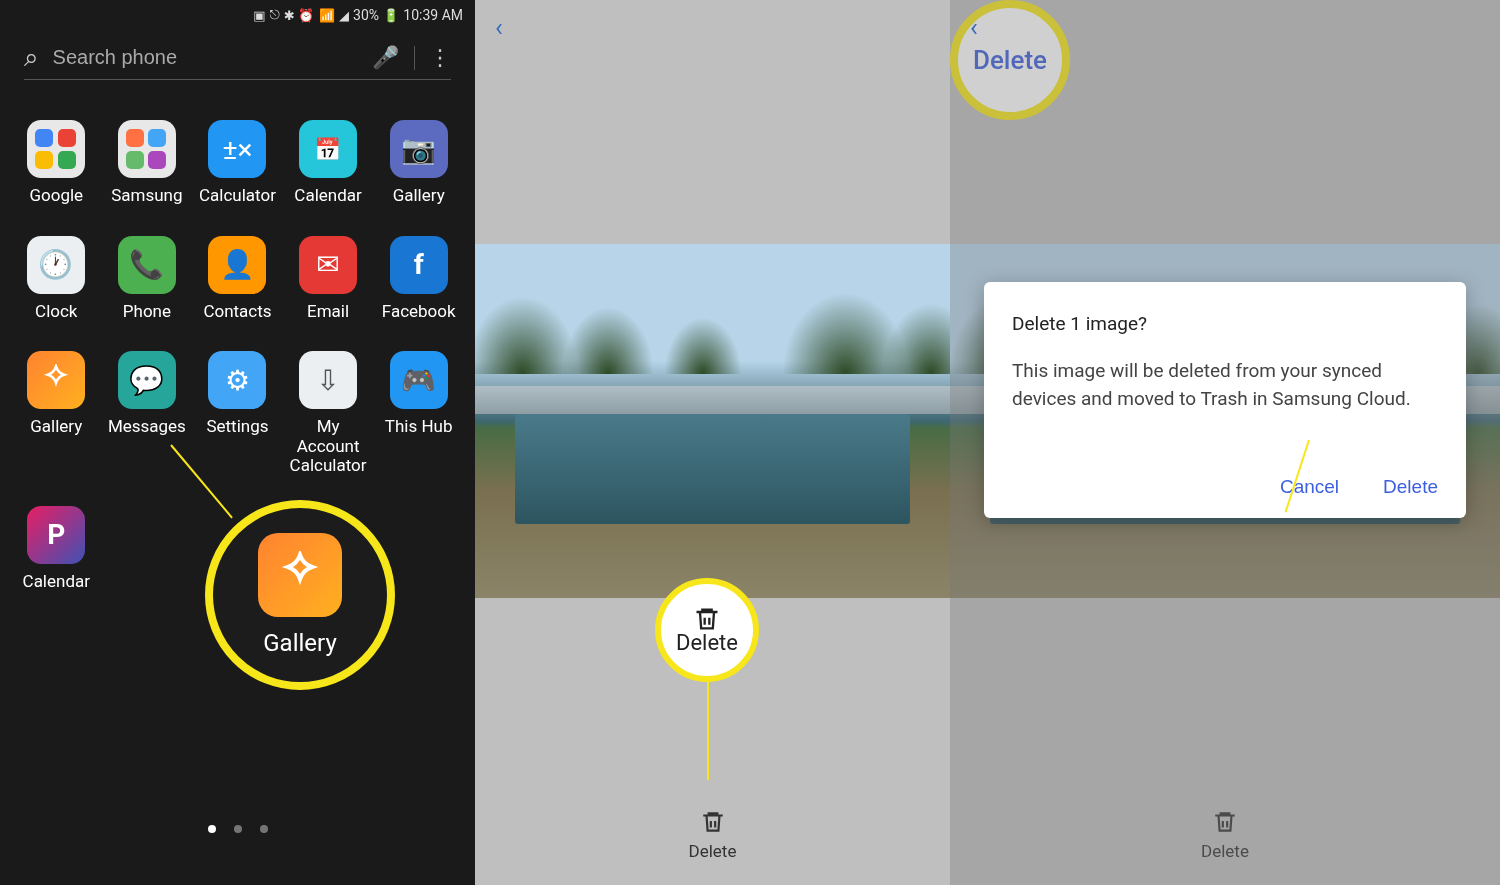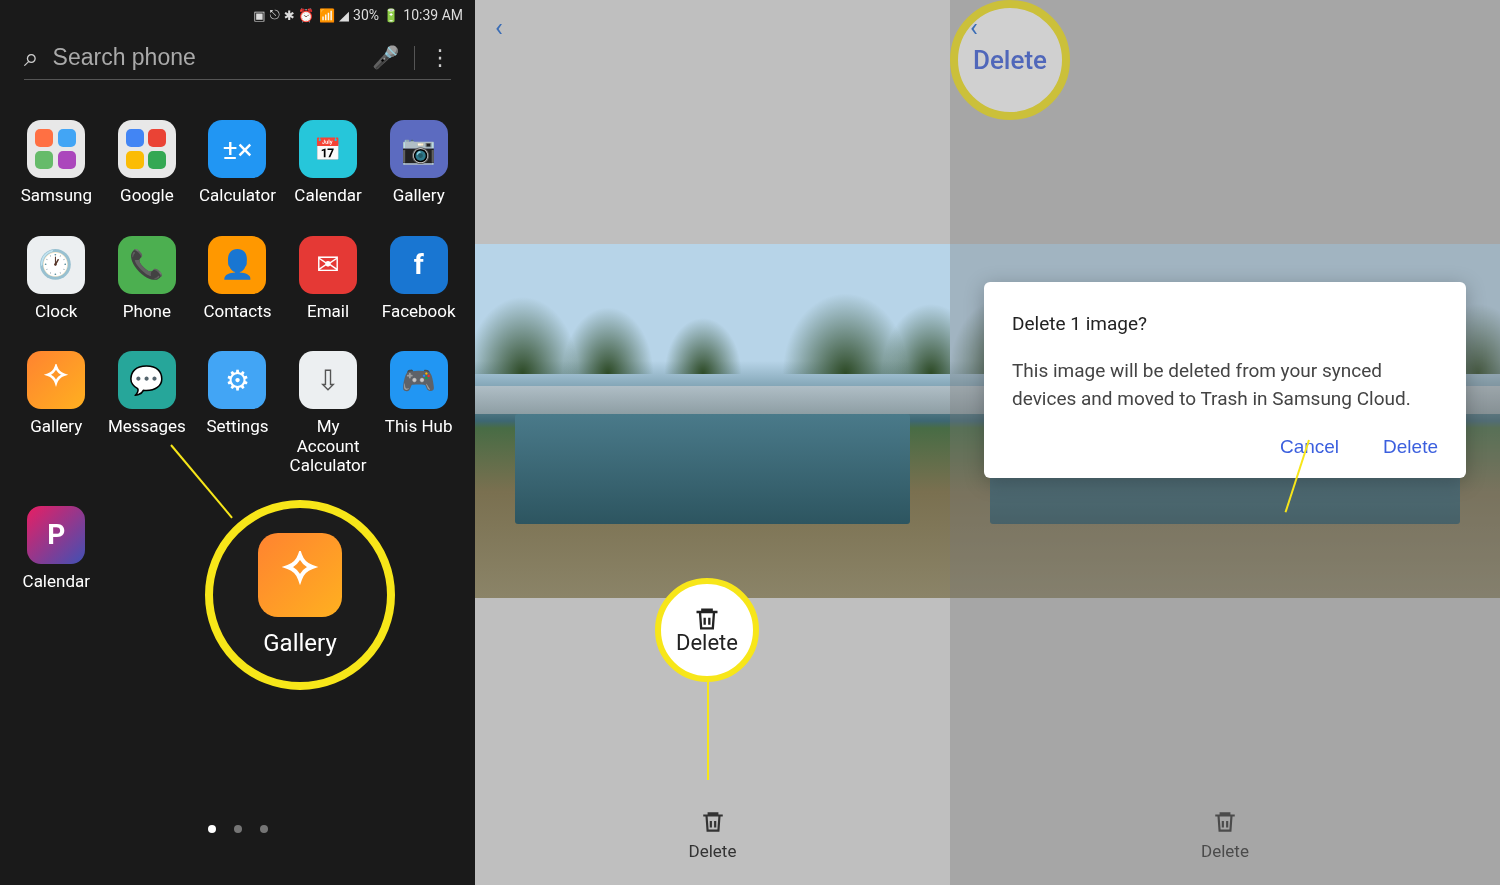--- a/index.html
+++ b/index.html
@@ -8,21 +8,21 @@
 .panel1 { width: 475px; background: #1a1a1a; color: #fff; }
 .panel2 { width: 475px; background: #bfbfbf; position: relative; }
 .panel3 { width: 550px; background: #bfbfbf; position: relative; }
 
 
 .status-bar { height: 30px; display: flex; align-items: center; justify-content: flex-end; padding: 0 12px; font-size: 14px; gap: 4px; color: #ddd; }
 .status-bar .ico { font-size: 13px; }
 
 
 .search-bar { display: flex; align-items: center; margin: 12px 24px 0 24px; border-bottom: 1px solid #555; padding-bottom: 6px; gap: 14px; }
-.search-input { flex: 1; background: transparent; border: none; color: #bbb; font-size: 23px; outline: none; }
+.search-input { flex: 1; background: transparent; border: none; color: #bbb; font-size: 20px; outline: none; }
 .search-input::placeholder { color: #aaa; }
 .mic-icon, .more-icon { color: #ccc; font-size: 22px; }
 .divider-v { width: 1px; height: 24px; background: #555; }
 
 
 .app-grid { display: grid; grid-template-columns: repeat(5, 1fr); gap: 30px 6px; padding: 40px 14px 0 14px; }
 .app { display: flex; flex-direction: column; align-items: center; gap: 8px; }
 .app-icon { width: 58px; height: 58px; border-radius: 14px; display: flex; align-items: center; justify-content: center; font-size: 28px; color: #fff; }
 .app-label { font-size: 17px; color: #fff; text-align: center; line-height: 1.15; }
 .folder { background: #e8e8e8; display: grid; grid-template-columns: 1fr 1fr; grid-template-rows: 1fr 1fr; gap: 3px; padding: 8px; }
@@ -60,21 +60,21 @@
 
 .bottom-bar { position: absolute; bottom: 0; left: 0; right: 0; height: 100px; background: #bfbfbf; display:flex; flex-direction:column; align-items:center; justify-content:center; gap:6px; color:#333; }
 .bottom-bar svg { width: 26px; height: 26px; }
 .bottom-bar .lbl { font-size: 17px; }
 
 
 .dialog { position: absolute; left: 34px; right: 34px; top: 282px; background: #fff; border-radius: 6px; padding: 30px 28px 20px 28px; z-index: 40; box-shadow: 0 4px 20px rgba(0,0,0,0.25); }
 .dialog-title { font-size: 19px; color: #222; margin-bottom: 22px; }
 .dialog-body { font-size: 19px; color: #444; line-height: 1.45; margin-bottom: 24px; }
 .dialog-buttons { display: flex; justify-content: flex-end; gap: 44px; }
-.dialog-btn { font-size: 19px; color: #3b5fde; background: none; border: none; cursor: pointer; }
+.dialog-btn { font-size: 19px; color: #3b5fde; background: none; border: none; cursor: pointer; margin-top: 40px; }
 
 .overlay-dim { position:absolute; inset:0; background: rgba(120,120,120,0.35); z-index:2; }
 </style>
 </head>
 <body>
 
 <div class="panel panel1">
   <div class="status-bar">
     <span class="ico">▣</span>
     <span class="ico">⎋</span>
@@ -92,37 +92,37 @@
     <input class="search-input" placeholder="Search phone" style="">
     <span class="mic-icon">🎤</span>
     <span class="divider-v"></span>
     <span class="more-icon">⋮</span>
   </div>
 
   <div class="app-grid">
 
     <div class="app">
       <div class="app-icon folder">
+          <div class="dot" style="background:#4285f4"></div>
+          <div class="dot" style="background:#ea4335"></div>
+          <div class="dot" style="background:#fbbc05"></div>
+          <div class="dot" style="background:#34a853"></div>
+        </div>
+      <div class="app-label">Google</div>
+    </div>
+    <div class="app">
+      <div class="app-icon folder">
           <div class="dot" style="background:#ff7043"></div>
           <div class="dot" style="background:#42a5f5"></div>
           <div class="dot" style="background:#66bb6a"></div>
           <div class="dot" style="background:#ab47bc"></div>
         </div>
       <div class="app-label">Samsung</div>
     </div>
     <div class="app">
-      <div class="app-icon folder">
-          <div class="dot" style="background:#4285f4"></div>
-          <div class="dot" style="background:#ea4335"></div>
-          <div class="dot" style="background:#fbbc05"></div>
-          <div class="dot" style="background:#34a853"></div>
-        </div>
-      <div class="app-label">Google</div>
-    </div>
-    <div class="app">
       <div class="app-icon" style="background:#2196f3;">±×</div>
       <div class="app-label">Calculator</div>
     </div>
     <div class="app">
       <div class="app-icon" style="background:#26c6da;font-size:22px;">📅</div>
       <div class="app-label">Calendar</div>
     </div>
 
     <div class="app">
       <div class="app-icon" style="background:#5c6bc0;">📷</div>

